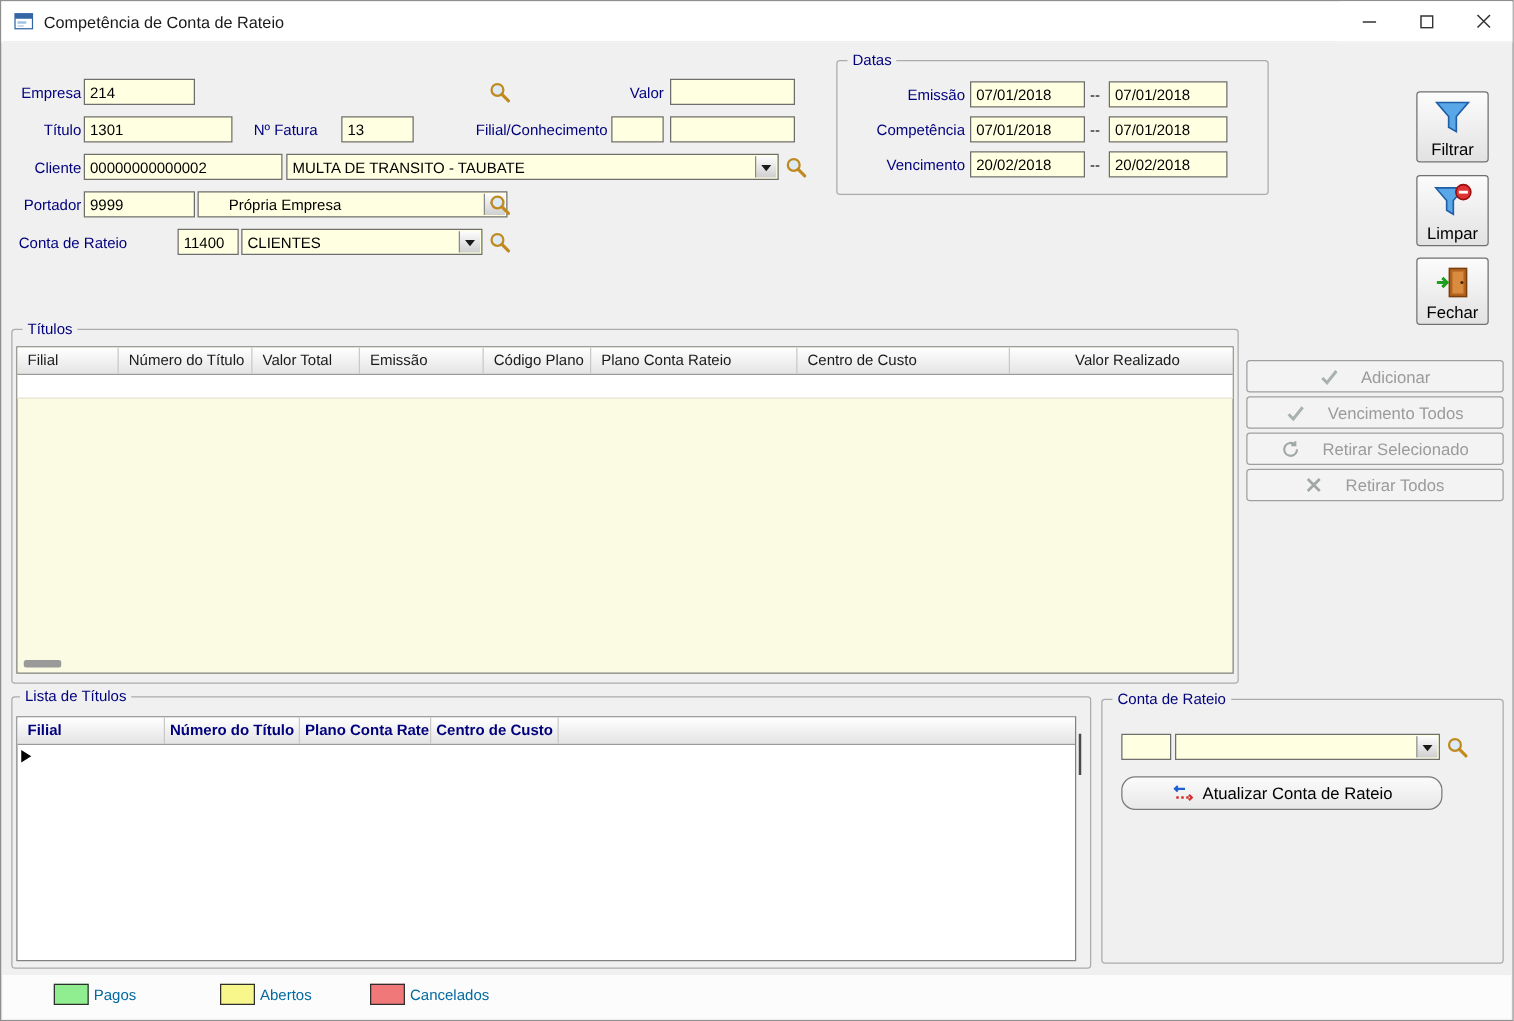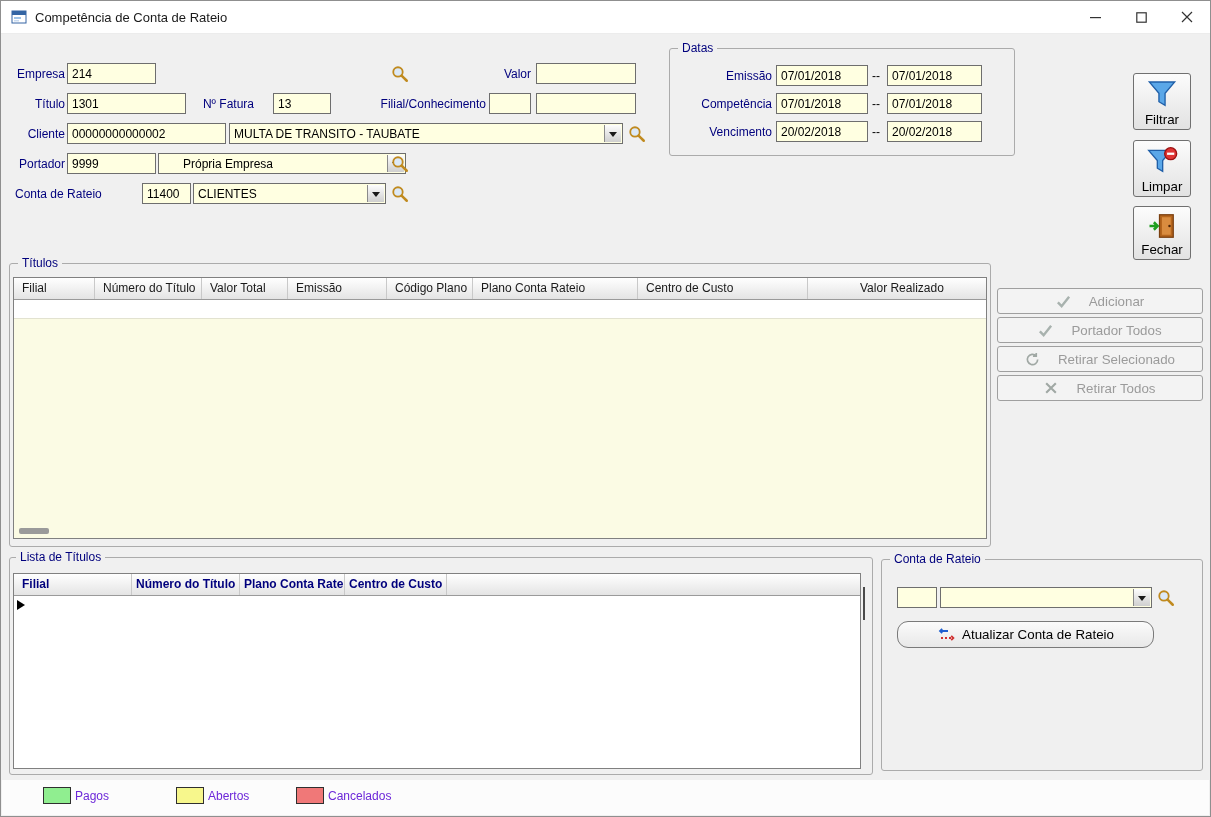--- a/index.html
+++ b/index.html
@@ -54,21 +54,21 @@
   .list-btn{position:absolute;left:996px;width:206px;height:26px;background:#f3f3f3;border:1px solid #9f9f9f;
             border-radius:3px;box-sizing:border-box;display:flex;align-items:center;justify-content:center;gap:18px;color:#9b9b9b;}
 
   
   .panel-btn{position:absolute;background:linear-gradient(#fbfbfb,#e8e8e8);border:1px solid #7a7a7a;box-sizing:border-box;
              display:flex;align-items:center;justify-content:center;gap:7px;color:#000;}
 
   
   .bottomstrip{position:absolute;left:1px;right:1px;top:779px;bottom:1px;background:#fcfcfc;}
   .legend-swatch{position:absolute;top:786px;width:28px;height:17px;border:1px solid #2f2f2f;box-sizing:border-box;}
-  .legend-label{position:absolute;top:786px;height:17px;display:flex;align-items:center;color:#6d28d9;}
+  .legend-label{position:absolute;top:786px;height:17px;display:flex;align-items:center;color:#0369a1;}
 </style>
 </head>
 <body>
 
 <div class="win">
 
   <div class="titlebar">
     <svg class="ticon" viewBox="0 0 16 16">
       <rect x="1" y="2" width="14" height="12" fill="#ffffff" stroke="#3465a4"></rect>
       <rect x="1" y="2" width="14" height="4" fill="#3465a4"></rect>
@@ -210,21 +210,21 @@
   <button class="list-btn" style="top:287px;">
     <svg width="15" height="15" viewBox="0 0 16 16">
         <path d="M2 9l4 4 8-10" stroke="#a8b2ae" stroke-width="2.6" fill="none"></path>
       </svg>
     <span>Adicionar</span>
   </button>
   <button class="list-btn" style="top:316px;">
     <svg width="15" height="15" viewBox="0 0 16 16">
         <path d="M2 9l4 4 8-10" stroke="#a8b2ae" stroke-width="2.6" fill="none"></path>
       </svg>
-    <span>Portador Todos</span>
+    <span>Vencimento Todos</span>
   </button>
   <button class="list-btn" style="top:345px;">
     <svg width="15" height="15" viewBox="0 0 16 16">
         <path d="M13.5 8a5.5 5.5 0 1 1-1.6-3.9M12 1v3.5H8.5" stroke="#a0a8a4" stroke-width="1.8" fill="none"></path>
       </svg>
     <span>Retirar Selecionado</span>
   </button>
   <button class="list-btn" style="top:374px;">
     <svg width="14" height="14" viewBox="0 0 16 16">
         <path d="M2.5 2.5l11 11M13.5 2.5l-11 11" stroke="#a0a8a4" stroke-width="2.4"></path>

